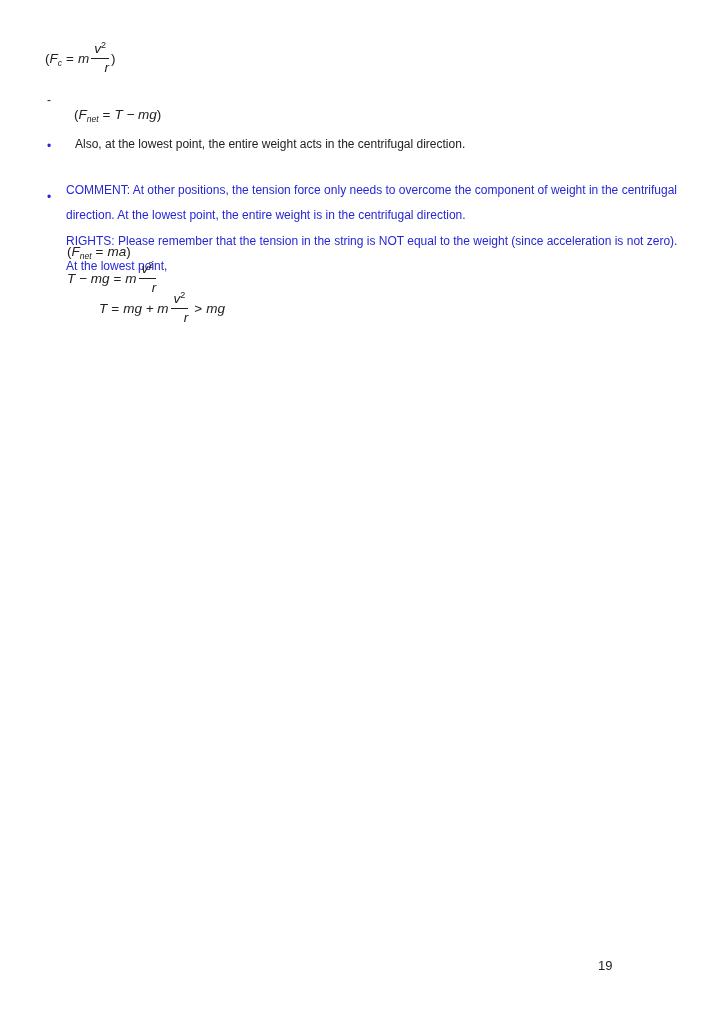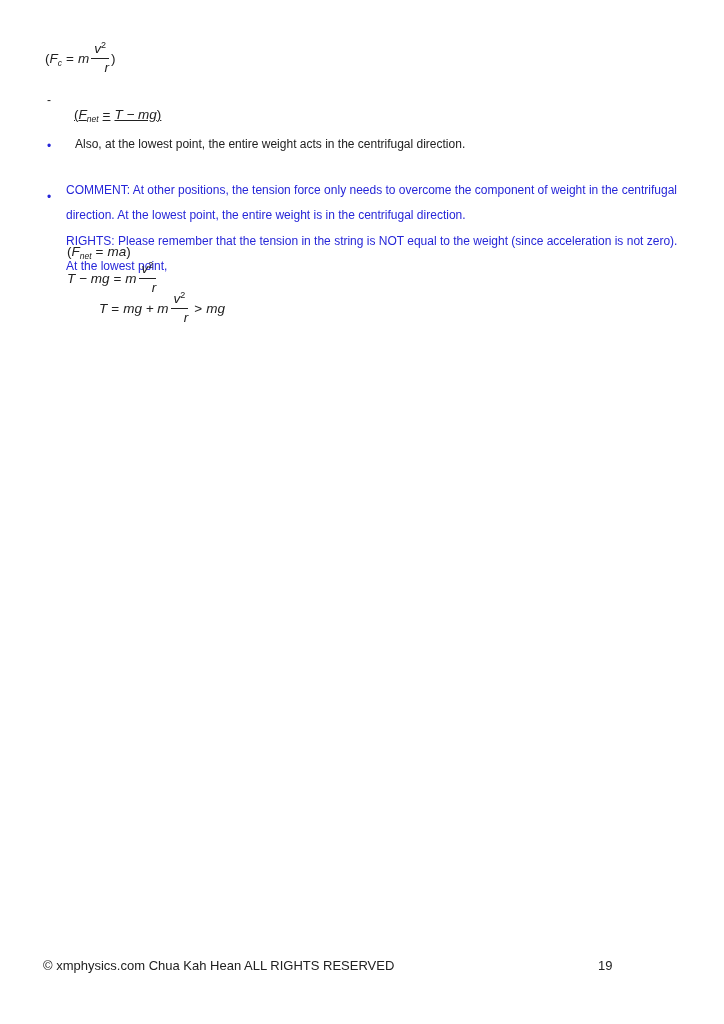--- a/index.html
+++ b/index.html
@@ -71,21 +71,21 @@
 
 <div class="formula abs" style="top:42px; left:45px;">
   <span class="paren">(</span><span class="var">F</span><sub>c</sub><span class="op">=</span><span class="var">m</span><span class="frac"><span class="num"><span class="var">v</span><sup>2</sup></span><span class="den"><span class="var">r</span></span></span><span class="paren">)</span>
 </div>
 
 <div class="li dash-item abs" style="top:88px; left:47px; width:636px;">
   <span class="marker">-</span>
   <span class="text">Also, at the lowest point, the entire weight acts in the centrifugal direction.</span>
 </div>
 
-<div class="formula abs" style="top:107px; left:74px;text-decoration:underline;">
+<div class="formula abs" style="top:107px; left:74px;">
   <span class="paren">(</span><span class="var">F</span><sub>net</sub><span class="op">=</span><span class="var">T − mg</span><span class="paren">)</span>
 </div>
 
 <div class="li comment-item abs" style="top:134px; left:47px; width:637px;">
   <span class="marker">•</span>
   <span class="text">COMMENT: At other positions, the tension force only needs to overcome the component of weight in the centrifugal direction. At the lowest point, the entire weight is in the centrifugal direction.</span>
 </div>
 
 <div class="li comment-item abs" style="top:185px; left:47px; width:637px;">
   <span class="marker">•</span>
@@ -98,15 +98,14 @@
 
 <div class="formula abs" style="top:254px; left:67px;margin-top:8px;">
   <span class="var">T − mg</span><span class="op">=</span><span class="var">m</span><span class="frac"><span class="num"><span class="var">v</span><sup>2</sup></span><span class="den"><span class="var">r</span></span></span>
 </div>
 
 <div class="formula abs" style="top:292px; left:67px;margin-left:32px;">
   <span class="var">T</span><span class="op">=</span><span class="var">mg + m</span><span class="frac"><span class="num"><span class="var">v</span><sup>2</sup></span><span class="den"><span class="var">r</span></span></span><span class="op">&gt;</span><span class="var">mg</span>
 </div>
 
 <div class="footer abs" style="top:958px; left:43px;">
-  <span>© xmphysics.com Chua Kah Hean ALL RIGHTS RESERVED</span>
   <span class="page-number">19</span>
 </div>
 
 </body></html>

